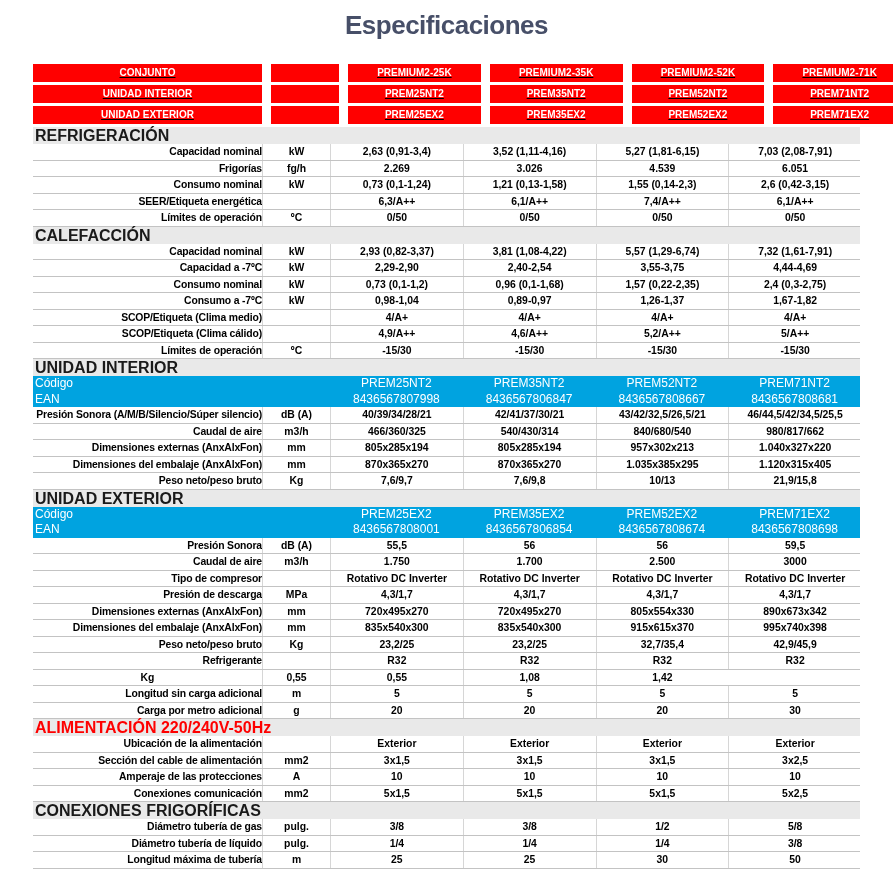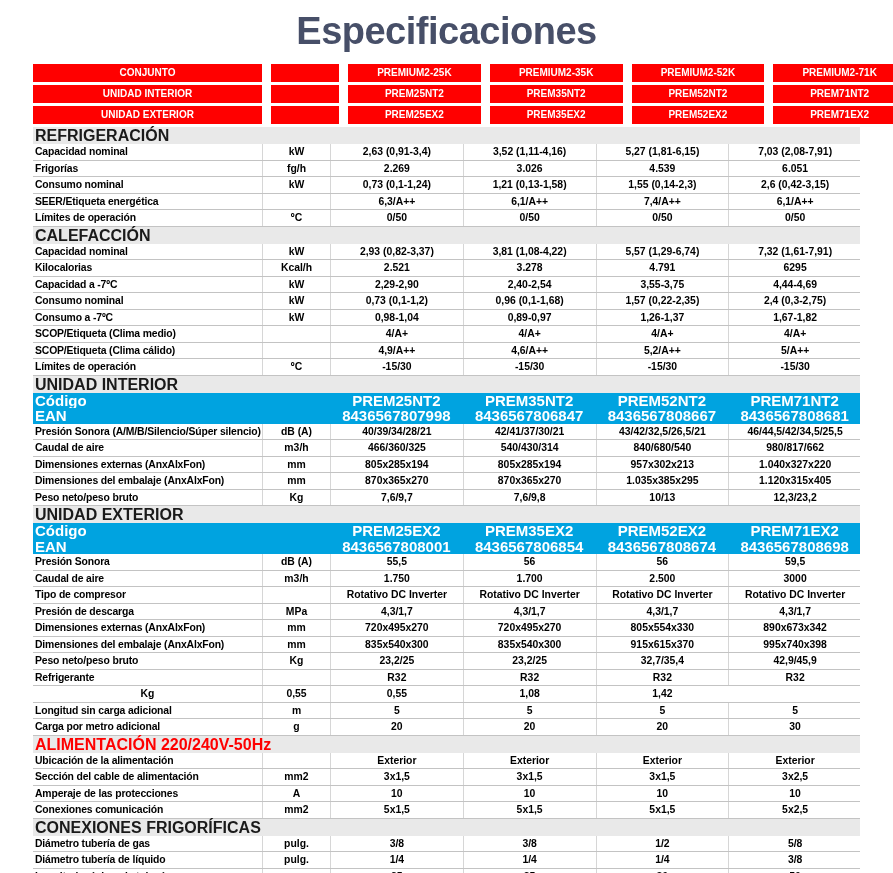--- a/index.html
+++ b/index.html
@@ -4,38 +4,39 @@
 <style>
   html,body{margin:0;padding:0;}
   body{
     width:893px;height:873px;background:#ffffff;
     font-family:"Liberation Sans","DejaVu Sans",sans-serif;
     color:#000;overflow:hidden;
   }
   .page-title{
     margin:10px 0 0 0;
     text-align:center;
-    font-size:38px;
+    font-size:26px;
     font-weight:600;
     letter-spacing:-0.5px;
   }
   .spec-table{
     position:absolute;
     left:33px;top:64px;
     width:827px;
   }
   .grid-row{
     display:grid;
     grid-template-columns:229px 68px 132.75px 132.75px 132.75px 132.75px;
   }
   
   .red-row{
     column-gap:9px;
     margin-bottom:3px;
     height:18px;
+    text-decoration:underline;
   }
   .red-row > div{
     background:#ff0000;
     color:#ffffff;
     font-size:10px;
     font-weight:700;
     line-height:18px;
     text-align:center;
     white-space:nowrap;
     overflow:hidden;
@@ -52,22 +53,22 @@
     white-space:nowrap;
   }
   .section-band.red-text{ color:#fe0000; }
   
   .blue-row{
     height:15.5px;
     background:#00a3e0;
     color:#ffffff;
   }
   .blue-row > div{
-    font-size:15px;
-    font-weight:700;
+    font-size:12px;
+    font-weight:400;
     line-height:15.5px;
     text-align:center;
     white-space:nowrap;
     overflow:hidden;
   }
   .blue-row > div.lbl{ text-align:left; padding-left:2px; }
   
   .data-row{
     height:15.5px;
     border-bottom:1px solid #c3c3c3;
@@ -76,21 +77,21 @@
   .data-row > div{
     font-size:10.4px;
     font-weight:600;
     line-height:15px;
     text-align:center;
     white-space:nowrap;
     overflow:hidden;
   }
   .data-row > div + div{ border-left:1px solid #d6d6d6; }
   .data-row > div.lbl{
-    text-align:left;
+    text-align:right;
     padding-left:2px;
     letter-spacing:-0.15px;
   }
 </style>
 </head>
 <body>
 
 <h1 class="page-title" style="color: rgb(71, 79, 104);">Especificaciones</h1>
 
 <div class="spec-table">
@@ -165,28 +166,20 @@
       <div class="section-band">CALEFACCIÓN</div>
       <div class="grid-row data-row">
         <div class="lbl">Capacidad nominal</div>
         <div>kW</div>
         <div>2,93 (0,82-3,37)</div>
         <div>3,81 (1,08-4,22)</div>
         <div>5,57 (1,29-6,74)</div>
         <div>7,32 (1,61-7,91)</div>
       </div>
       <div class="grid-row data-row">
-        <div class="lbl">Kilocalorias</div>
-        <div>Kcal/h</div>
-        <div>2.521</div>
-        <div>3.278</div>
-        <div>4.791</div>
-        <div>6295</div>
-      </div>
-      <div class="grid-row data-row">
         <div class="lbl">Capacidad a -7ºC</div>
         <div>kW</div>
         <div>2,29-2,90</div>
         <div>2,40-2,54</div>
         <div>3,55-3,75</div>
         <div>4,44-4,69</div>
       </div>
       <div class="grid-row data-row">
         <div class="lbl">Consumo nominal</div>
         <div>kW</div>
@@ -275,21 +268,21 @@
         <div>870x365x270</div>
         <div>1.035x385x295</div>
         <div>1.120x315x405</div>
       </div>
       <div class="grid-row data-row">
         <div class="lbl">Peso neto/peso bruto</div>
         <div>Kg</div>
         <div>7,6/9,7</div>
         <div>7,6/9,8</div>
         <div>10/13</div>
-        <div>12,3/23,2</div>
+        <div>21,9/15,8</div>
       </div>
       <div class="section-band">UNIDAD EXTERIOR</div>
       <div class="grid-row blue-row" style="background: rgb(0, 163, 224);">
         <div class="lbl">Código</div>
         <div></div>
         <div>PREM25EX2</div>
         <div>PREM35EX2</div>
         <div>PREM52EX2</div>
         <div>PREM71EX2</div>
       </div>

